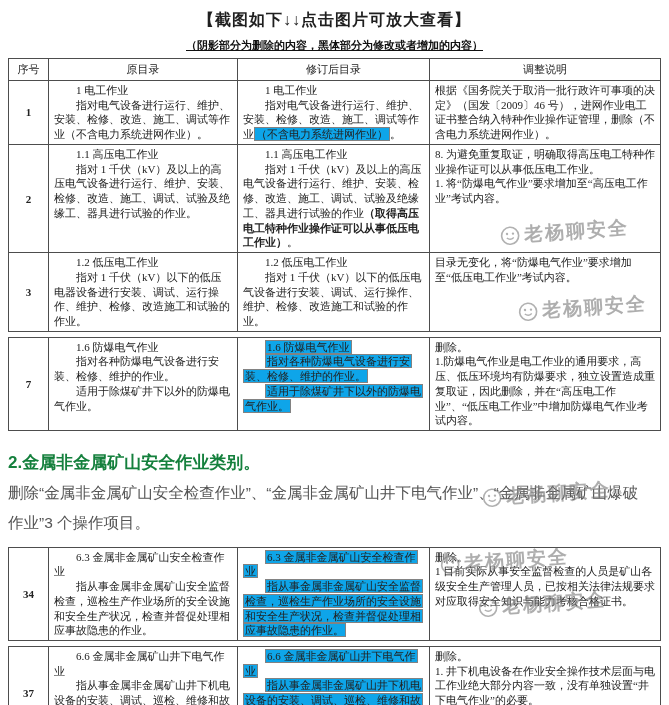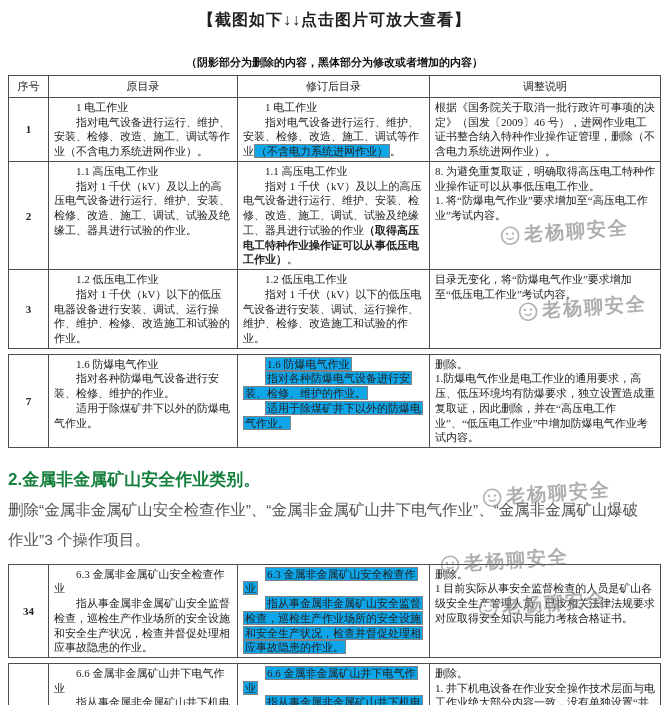--- a/index.html
+++ b/index.html
@@ -3,24 +3,24 @@
 <meta charset="utf-8">
 <style>
   html,body { margin:0; padding:0; background:#ffffff; }
   #page {
     position:relative; width:669px; min-height:705px; margin:0 auto;
     background:#ffffff; font-family:"Liberation Serif","DejaVu Serif",serif;
     box-sizing:border-box; padding:8px 8px 4px 8px; overflow:hidden;
   }
   .doc-title {
     text-align:center; font-family:"Liberation Sans","DejaVu Sans",sans-serif;
-    font-weight:bold; font-size:16px; color:#1f1f1f; margin:2px 0 24px 0; letter-spacing:1px;
+    font-weight:bold; font-size:16px; color:#1f1f1f; margin:2px 0 7px 0; letter-spacing:1px;
   }
   .doc-note {
-    text-align:center; font-weight:bold; font-size:11px; color:#111; margin:0 0 4px 0;
+    text-align:center; font-weight:bold; font-size:11px; color:#111; margin:0 0 4px 0;text-decoration:underline;
   }
   .doc-table {
     width:100%; border-collapse:collapse; table-layout:fixed;
     font-size:11px; color:#222; margin:5px 0 2px 0;
   }
   .doc-table th, .doc-table td { border:1px solid #4d4d4d; padding:2px 5px; box-sizing:border-box; }
   .doc-table th { font-weight:normal; text-align:center; padding:3px 2px; font-size:11px; }
   .cell-seq { text-align:center; vertical-align:middle; font-weight:bold; }
   .cell-body { vertical-align:top; }
   .para { margin:0; line-height:1.34; }

